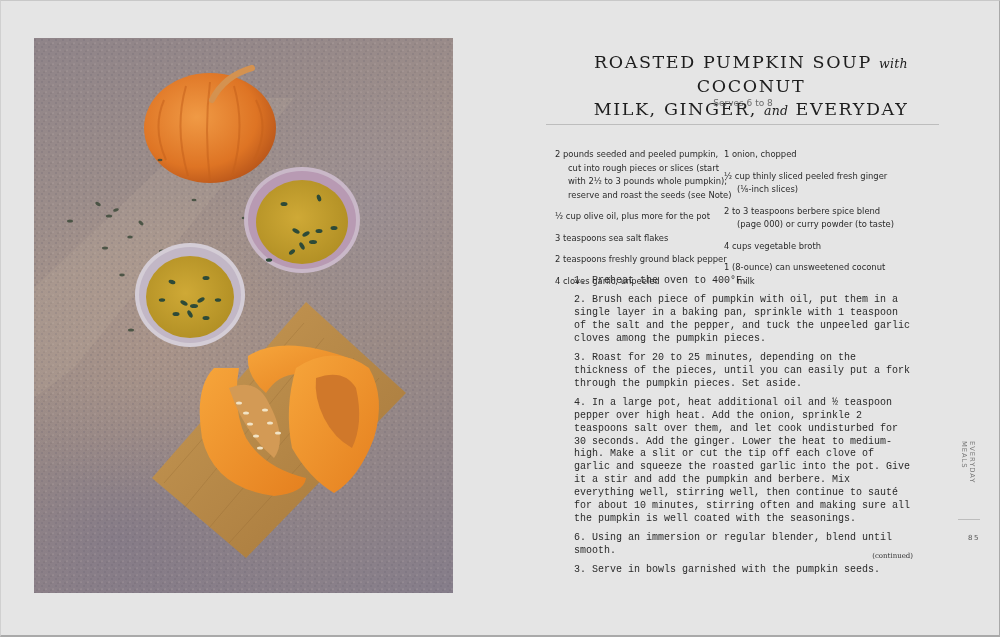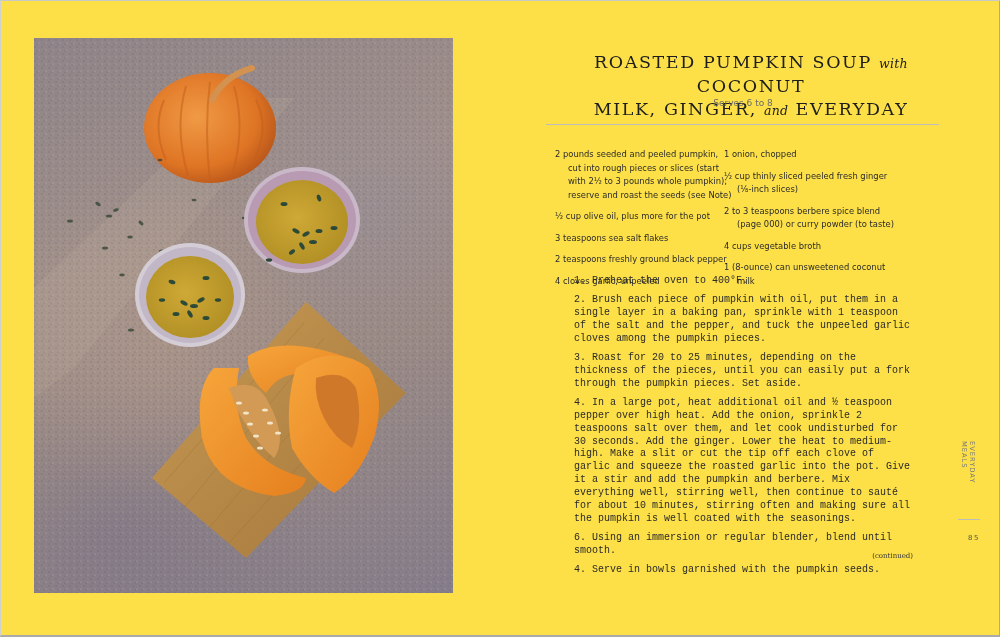--- a/index.html
+++ b/index.html
@@ -5,21 +5,21 @@
   html, body { margin: 0; padding: 0; }
   body {
     width: 1000px; height: 637px; overflow: hidden;
     background: #ffffff; position: relative;
     font-family: "DejaVu Sans", sans-serif;
   }
   .spread {
     position: absolute; left: 0; top: 0; width: 998px; height: 634px;
     border-top: 1px solid #c8c8c8; border-right: 2px solid #a9a9a9;
     border-bottom: 2px solid #a9a9a9; border-left: 1px solid #d0d0d0;
-    background: #fde047;
+    background: #e5e5e5;
   }
   
   .photo {
     position: absolute; left: 33px; top: 37px; width: 419px; height: 555px;
     overflow: hidden;
     background:
       radial-gradient(ellipse 60% 40% at 30% 55%, rgba(190,160,140,0.35), transparent 70%),
       radial-gradient(ellipse 50% 35% at 80% 30%, rgba(140,140,170,0.25), transparent 70%),
       radial-gradient(ellipse 70% 40% at 20% 90%, rgba(110,105,135,0.35), transparent 70%),
       linear-gradient(160deg, #8f8489 0%, #a0908a 35%, #9b8b86 60%, #857d8a 100%);
@@ -207,21 +207,21 @@
     <p class="ing">4 cups vegetable broth</p>
     <p class="ing">1 (8-ounce) can unsweetened coconut milk</p>
   </div>
 
   <div class="steps">
     <p class="step">1. Preheat the oven to 400°F.</p>
     <p class="step">2. Brush each piece of pumpkin with oil, put them in a single layer in a baking pan, sprinkle with 1 teaspoon of the salt and the pepper, and tuck the unpeeled garlic cloves among the pumpkin pieces.</p>
     <p class="step">3. Roast for 20 to 25 minutes, depending on the thickness of the pieces, until you can easily put a fork through the pumpkin pieces. Set aside.</p>
     <p class="step">4. In a large pot, heat additional oil and ½ teaspoon pepper over high heat. Add the onion, sprinkle 2 teaspoons salt over them, and let cook undisturbed for 30 seconds. Add the ginger. Lower the heat to medium-high. Make a slit or cut the tip off each clove of garlic and squeeze the roasted garlic into the pot. Give it a stir and add the pumpkin and berbere. Mix everything well, stirring well, then continue to sauté for about 10 minutes, stirring often and making sure all the pumpkin is well coated with the seasonings.</p>
     <p class="step">6. Using an immersion or regular blender, blend until smooth.</p>
-    <p class="step">4.  Serve in bowls garnished with the pumpkin seeds.</p>
+    <p class="step">3.  Serve in bowls garnished with the pumpkin seeds.</p>
   </div>
 
   <div class="continued">(continued)</div>
 
   <div class="running">EVERYDAY MEALS</div>
   <div class="folio-rule"></div>
   <div class="folio">85</div>
 </div>
 
 </body></html>

